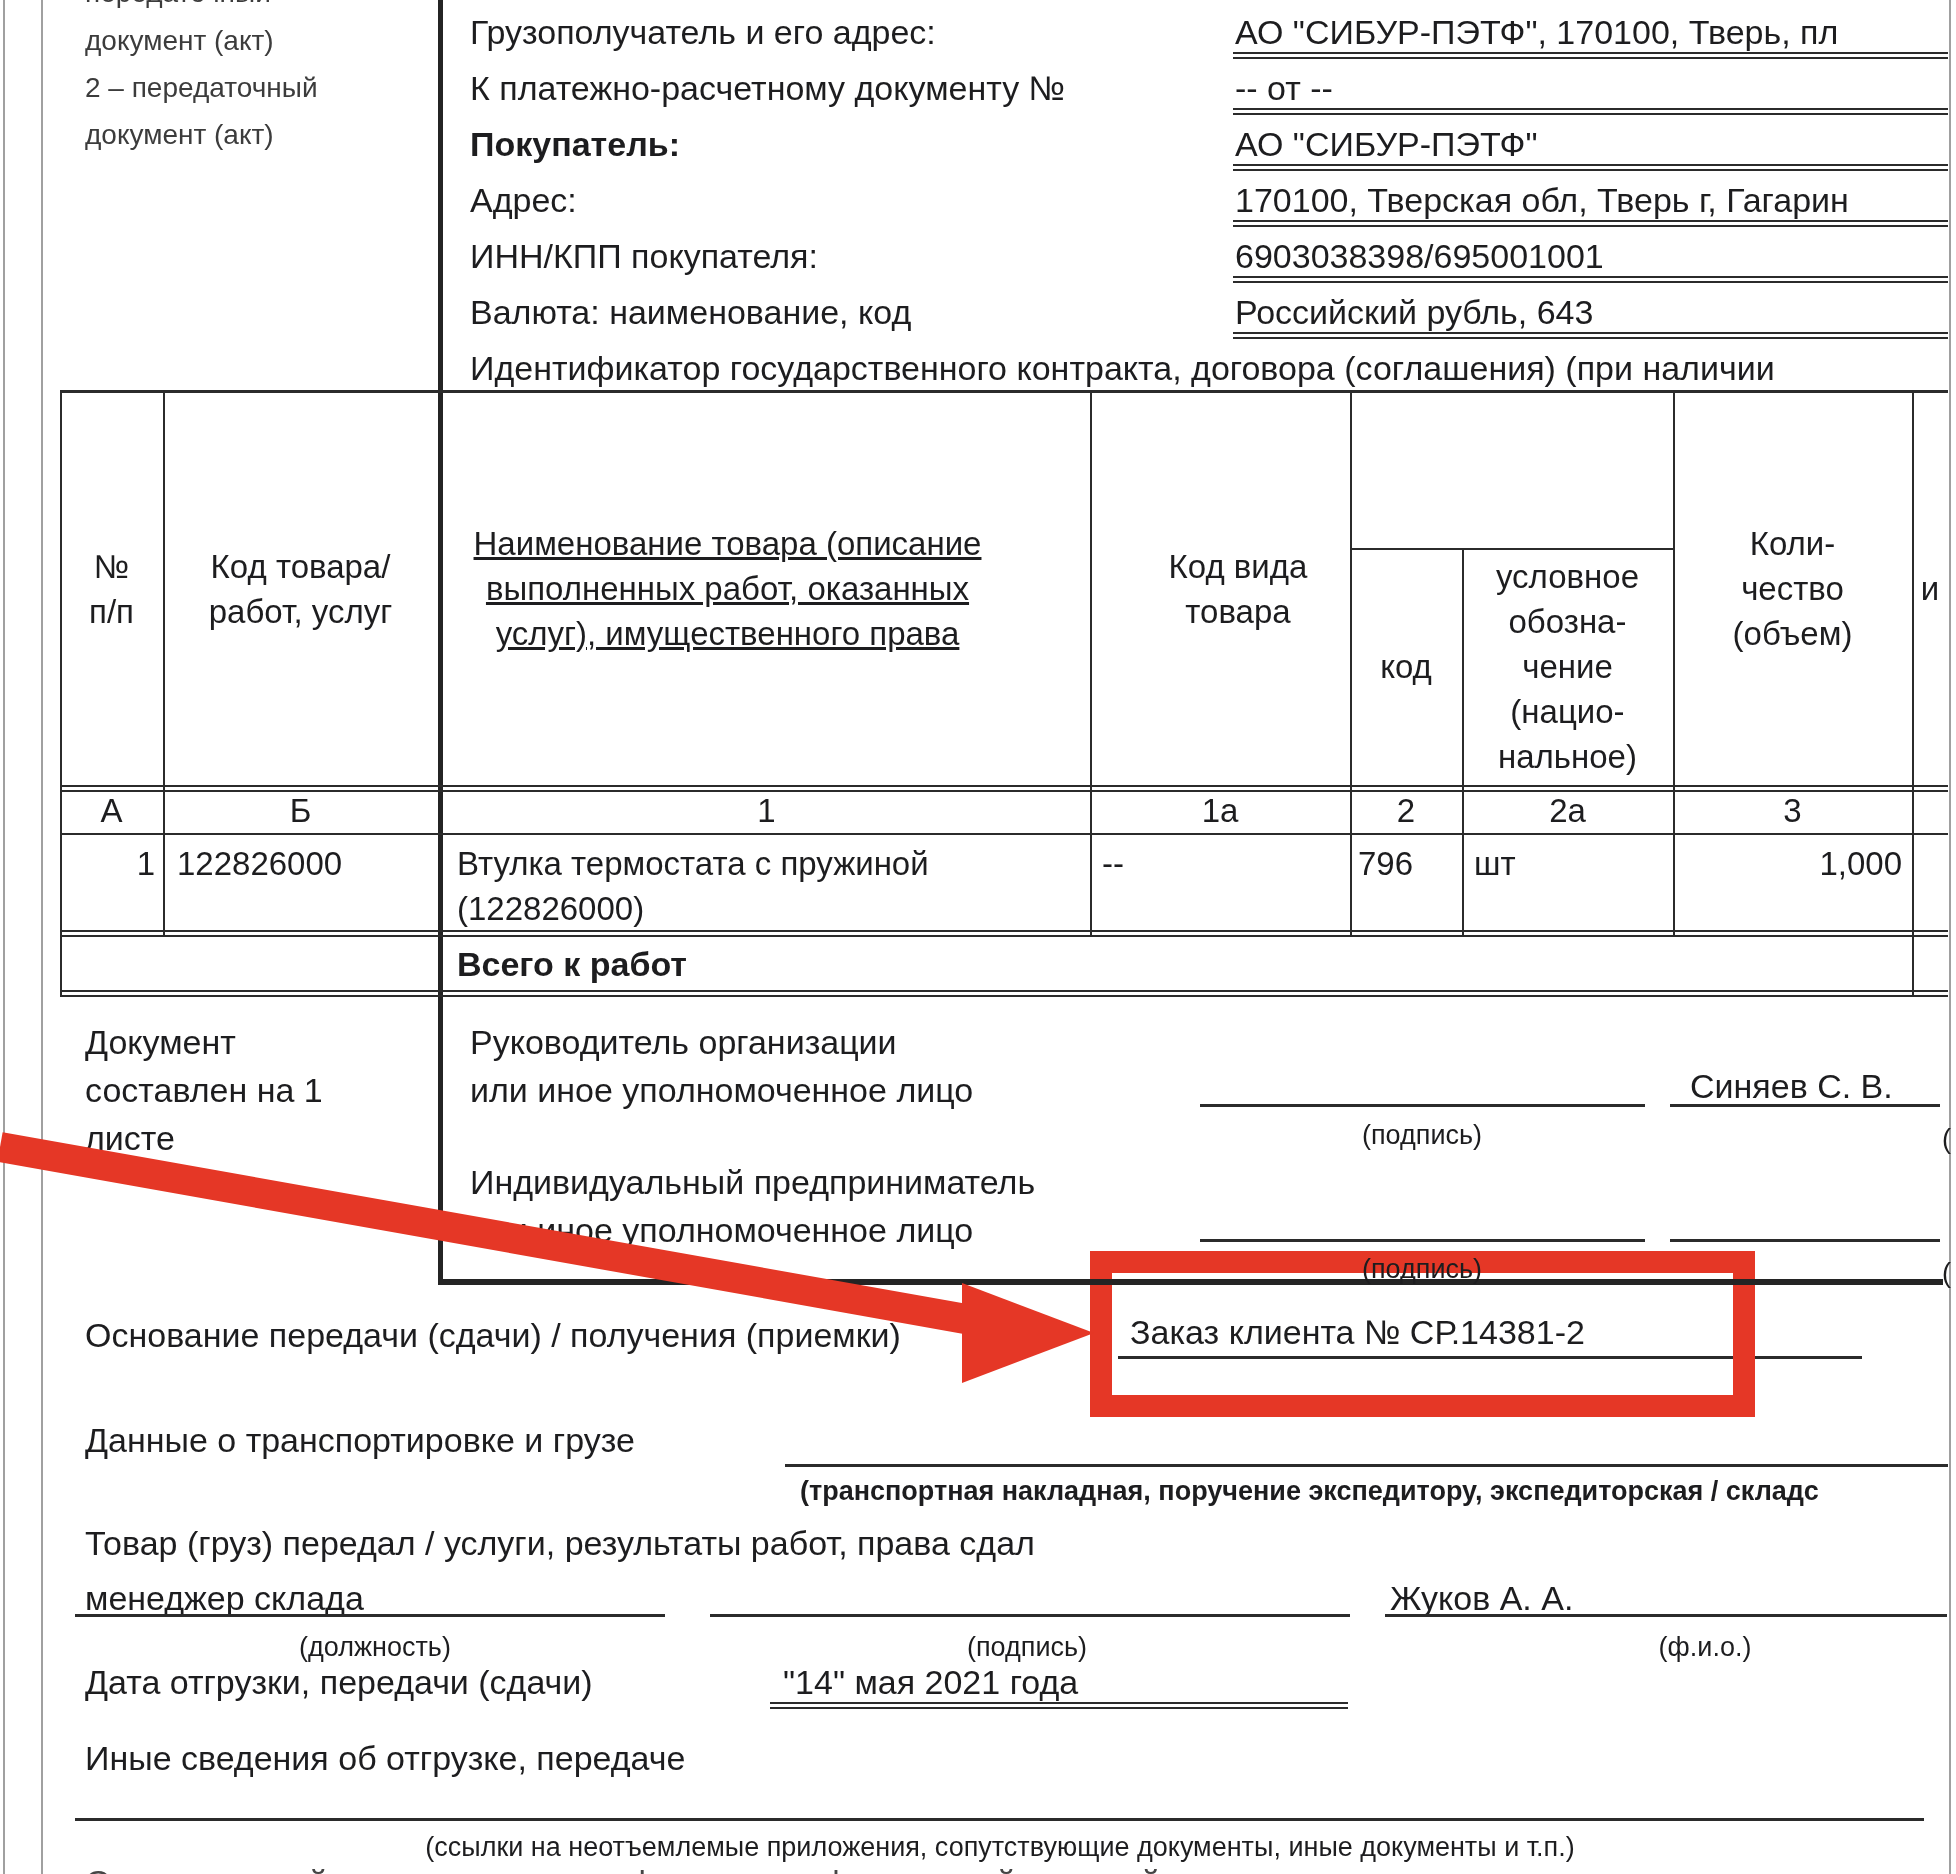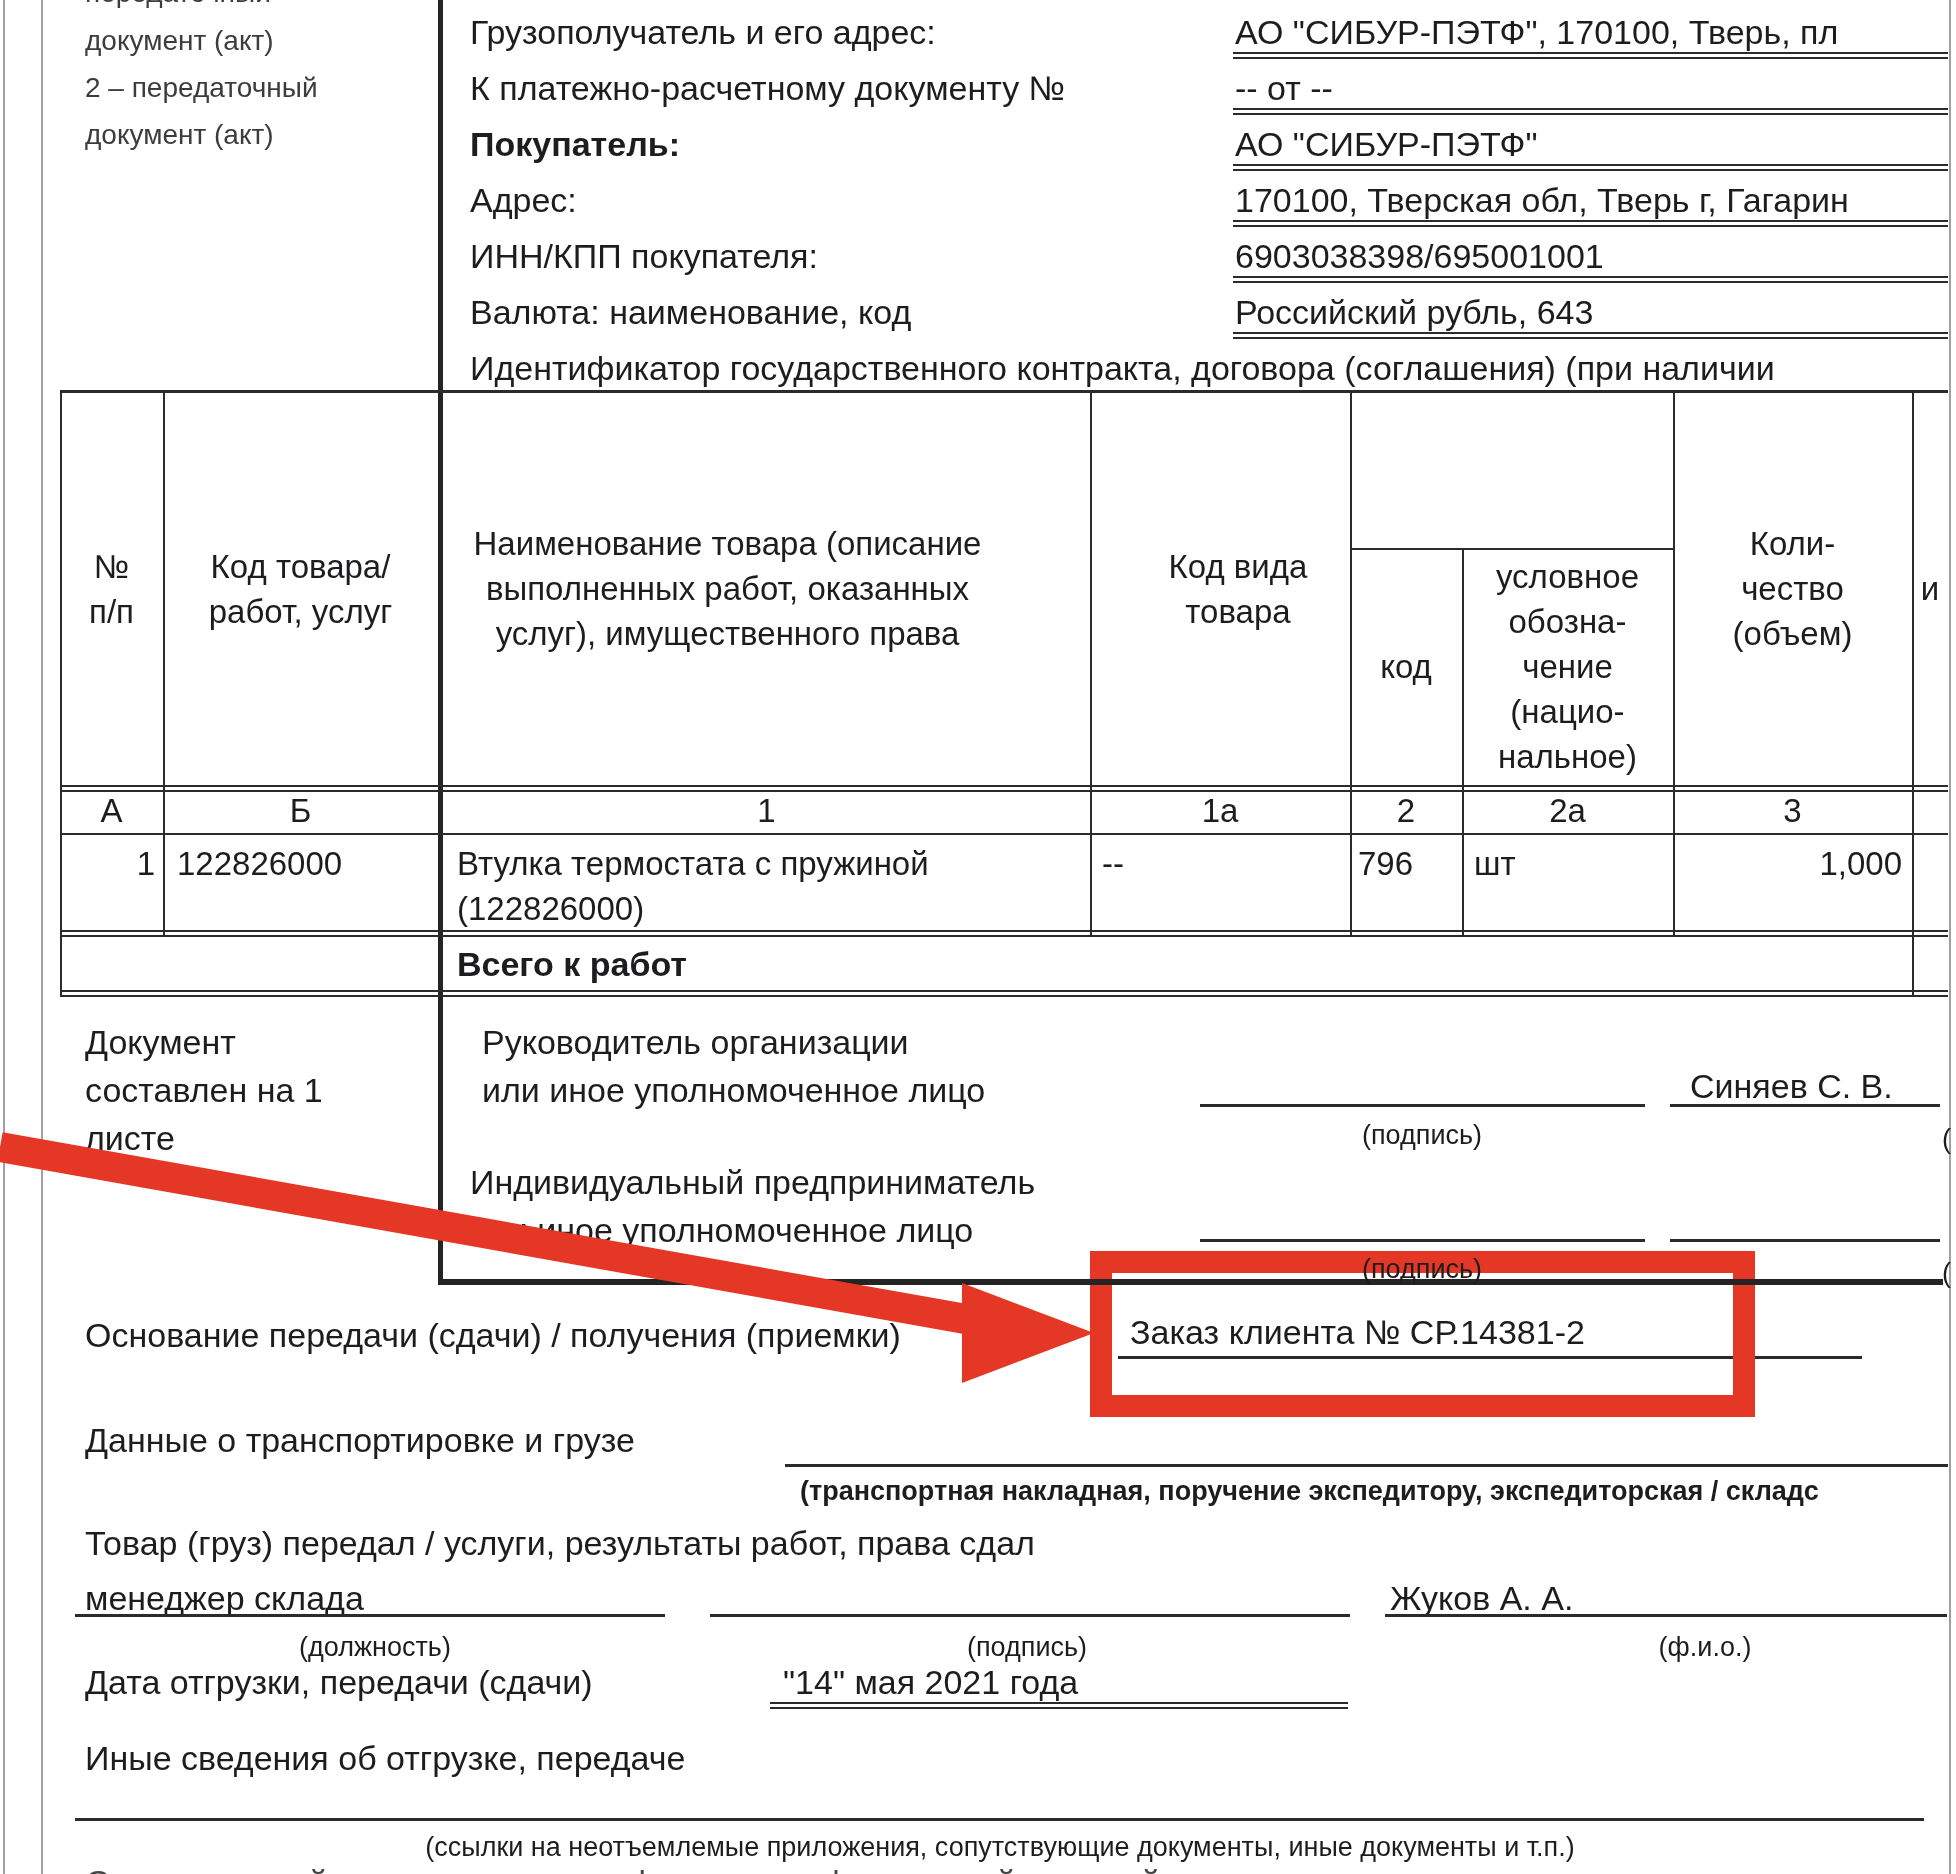--- a/index.html
+++ b/index.html
@@ -82,21 +82,21 @@
   <div class="v" style="left:1090px;top:390px;height:545px;"></div>
   <div class="v" style="left:1350px;top:390px;height:545px;"></div>
   <div class="v" style="left:1462px;top:548px;height:387px;"></div>
   <div class="v" style="left:1673px;top:390px;height:545px;"></div>
   <div class="v" style="left:1912px;top:390px;height:606px;"></div>
 
   <div class="cell" style="left:60px;top:392px;width:103px;height:393px;">№
 п/п</div>
   <div class="cell" style="left:163px;top:392px;width:275px;height:393px;">Код товара/
 работ, услуг</div>
-  <div class="cell" style="left:443px;top:392px;width:569px;height:393px;">Наименование товара (описание
+  <div class="cell" style="left:443px;top:392px;width:569px;height:393px;text-decoration:underline;">Наименование товара (описание
 выполненных работ, оказанных
 услуг), имущественного права</div>
   <div class="cell" style="left:1090px;top:392px;width:296px;height:393px;">Код вида
 товара</div>
   <div class="cell" style="left:1350px;top:548px;width:112px;height:237px;">код</div>
   <div class="cell" style="left:1462px;top:548px;width:211px;height:237px;">условное
 обозна-
 чение
 (нацио-
 нальное)</div>
@@ -120,21 +120,21 @@
   <div class="cell top" style="left:1090px;top:835px;width:260px;height:95px;padding-left:12px;">--</div>
   <div class="cell top" style="left:1350px;top:835px;width:112px;height:95px;padding-left:8px;">796</div>
   <div class="cell top" style="left:1462px;top:835px;width:211px;height:95px;padding-left:12px;">шт</div>
   <div class="cell top right" style="left:1673px;top:835px;width:239px;height:95px;padding-right:10px;">1,000</div>
 
   <div class="t nw b" style="left:457px;top:940px;">Всего к работ</div>
 
   <div class="t" style="left:85px;top:1018px;">Документ
 составлен на 1
 листе</div>
-  <div class="t" style="left:470px;top:1018px;margin-left:12px;">Руководитель организации
+  <div class="t" style="left:470px;top:1018px;">Руководитель организации
 или иное уполномоченное лицо</div>
   <div class="t nw" style="left:1690px;top:1062px;">Синяев С. В.</div>
   <div class="h h3" style="left:1200px;top:1104px;width:445px;"></div>
   <div class="h h3" style="left:1670px;top:1104px;width:270px;"></div>
   <div class="t sm ctr" style="left:1282px;top:1118px;width:280px;">(подпись)</div>
   <div class="t sm" style="left:1942px;top:1122px;">(</div>
 
   <div class="t" style="left:470px;top:1158px;">Индивидуальный предприниматель
 или иное уполномоченное лицо</div>
   <div class="h h3" style="left:1200px;top:1239px;width:445px;"></div>

